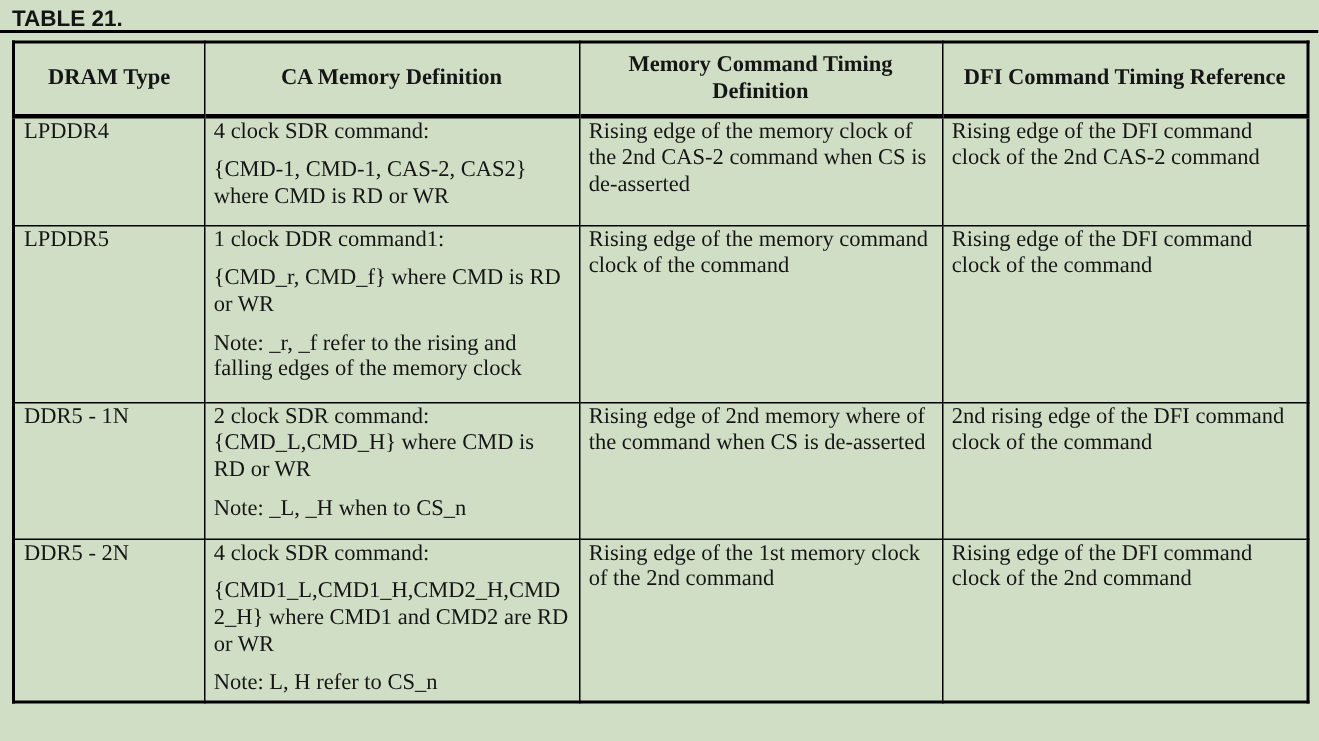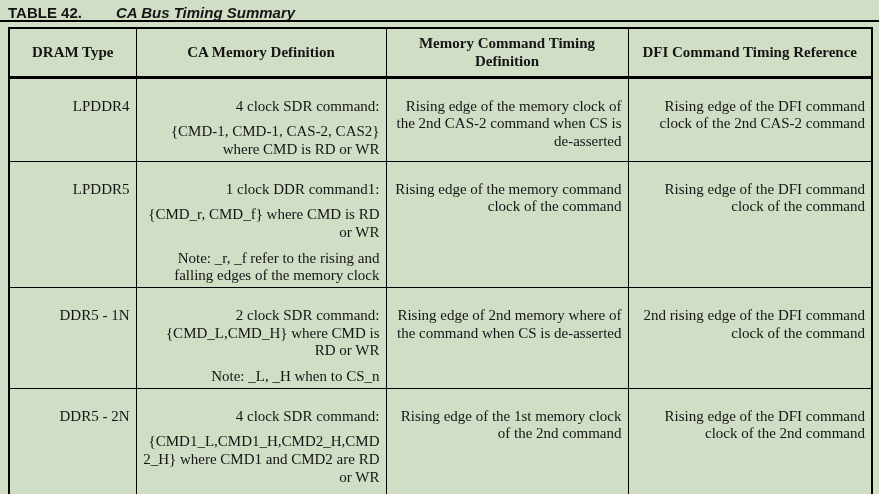--- a/index.html
+++ b/index.html
@@ -58,42 +58,41 @@
     border-bottom: 3px solid var(--border);
     font-size: 15px;
     font-weight: bold;
     text-align: center;
     vertical-align: middle;
     padding: 2px 6px;
     line-height: 1.25;
   }
   .ca-table tbody td {
     vertical-align: top;
-    text-align: right;
+    text-align: left;
     font-size: 15px;
     line-height: 1.18;
-    padding: 19px 6px 2px 6px;
+    padding: 1px 6px 2px 6px;
     overflow-wrap: break-word;
     margin-top: 40px;
   }
   .ca-table tbody tr:nth-child(1) { height: 73px; }
   .ca-table tbody tr:nth-child(2) { height: 118px; }
   .ca-table tbody tr:nth-child(3) { height: 91px; }
   .ca-table tbody tr:nth-child(4) { height: 88px; }
   .ca-table tbody td p { margin: 0; }
   .ca-table tbody td p + p { margin-top: 8px; }
 </style>
 </head>
 <body>
 
 <div class="page">
 
   <div class="caption">
-    <span class="caption-label">TABLE 42.</span>
-    <span class="caption-title">CA Bus Timing Summary</span>
+    <span class="caption-label">TABLE 21.</span>
   </div>
 
   <div class="caption-rule"></div>
 
   <table class="ca-table">
     <colgroup>
       <col class="c1">
         <col class="c2">
         <col class="c3">
         <col class="c4">

